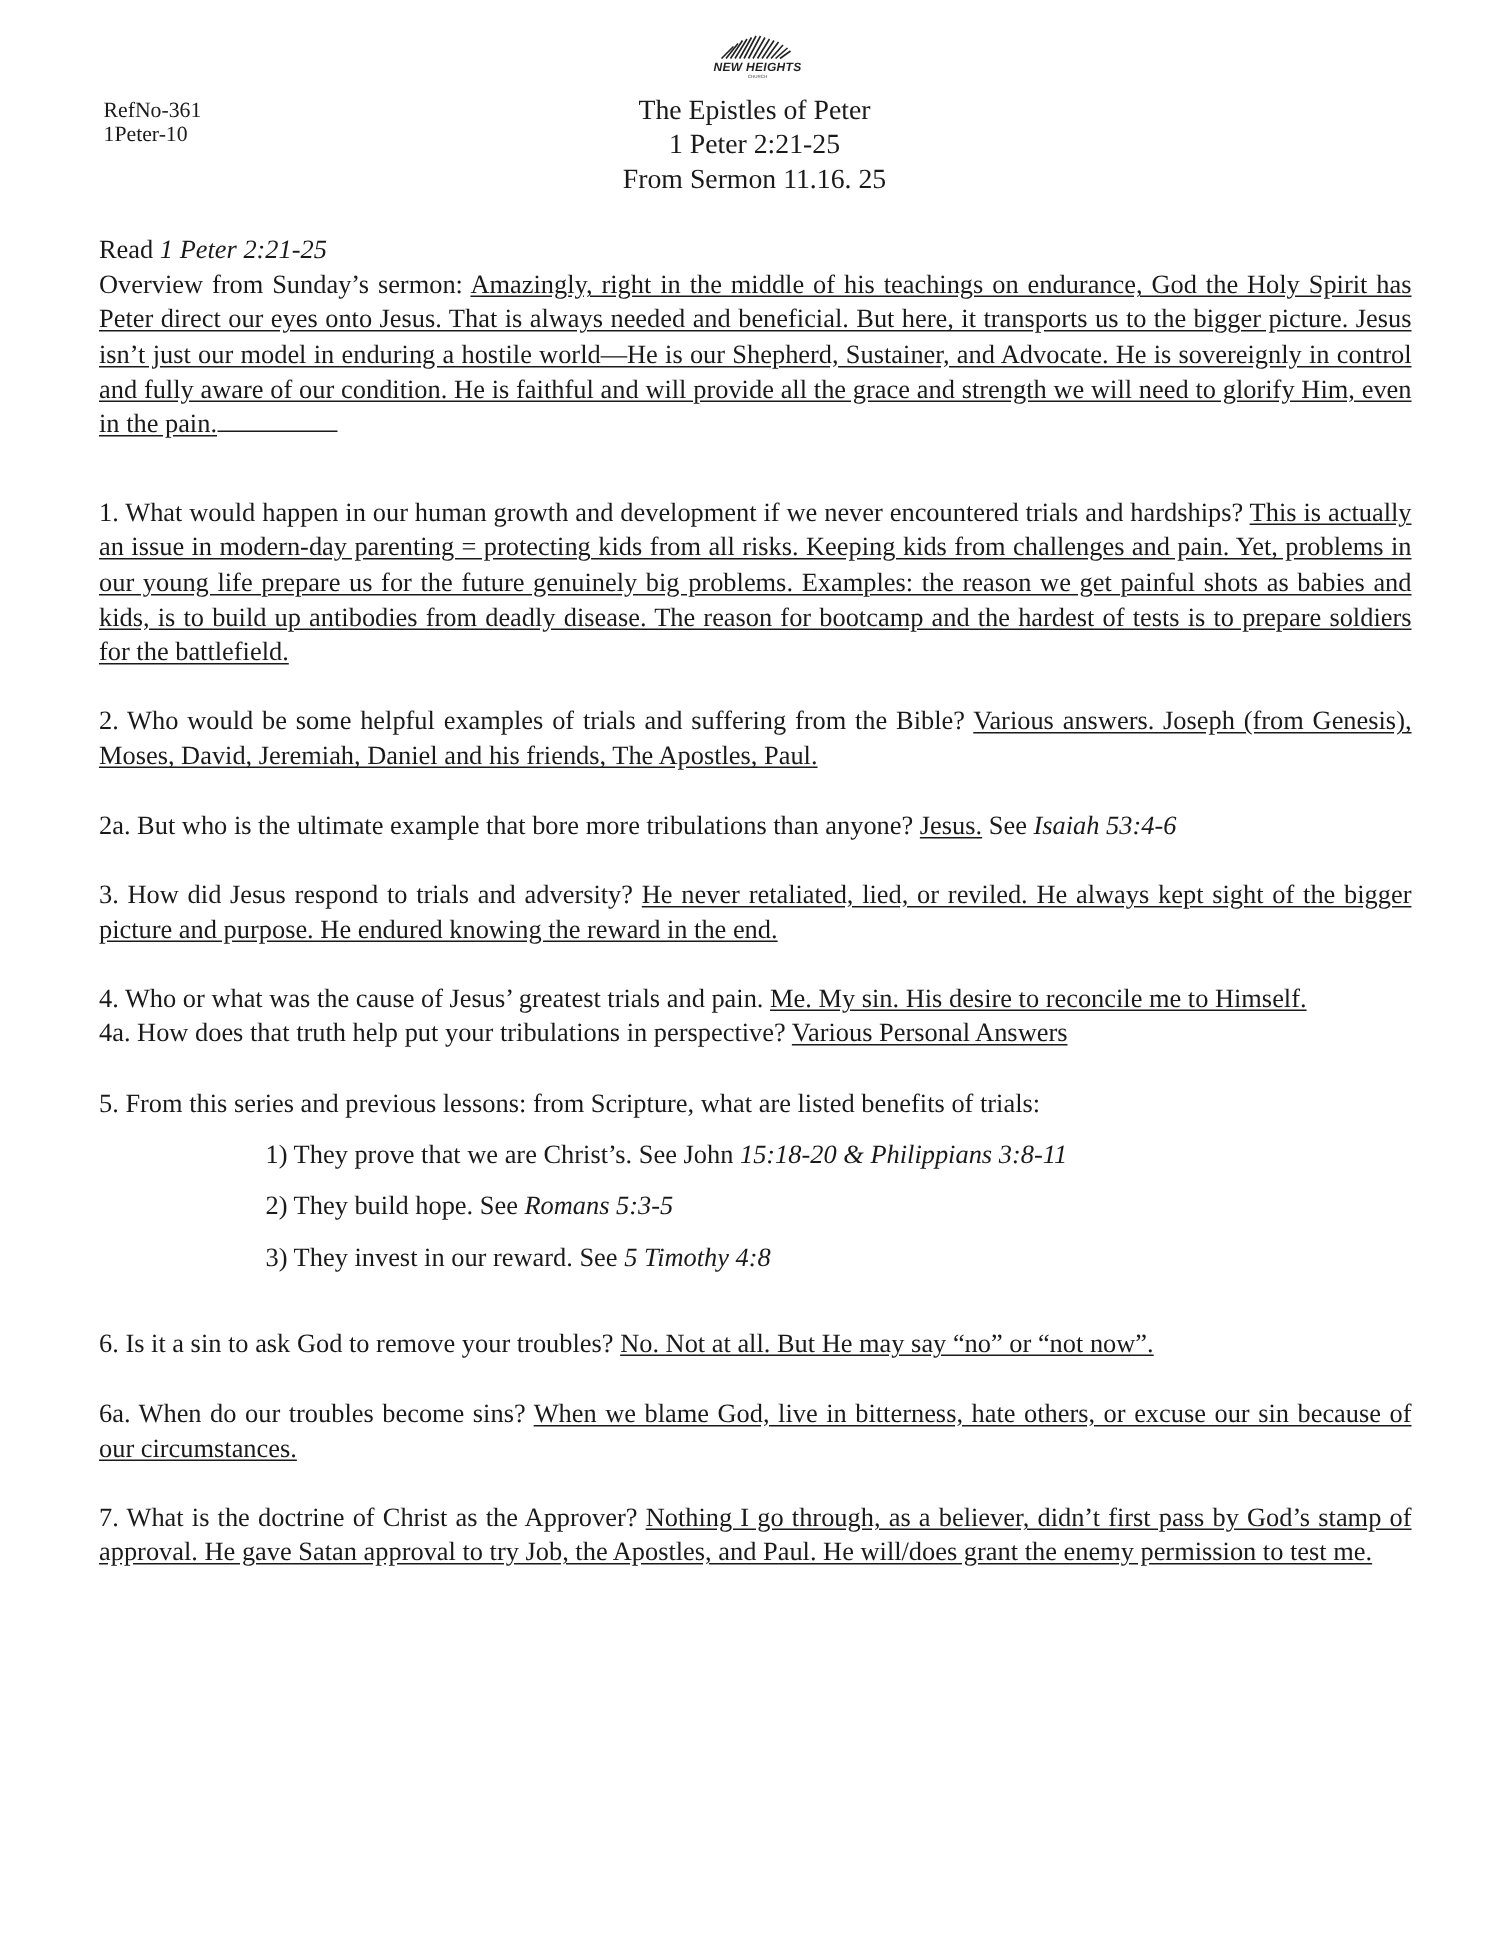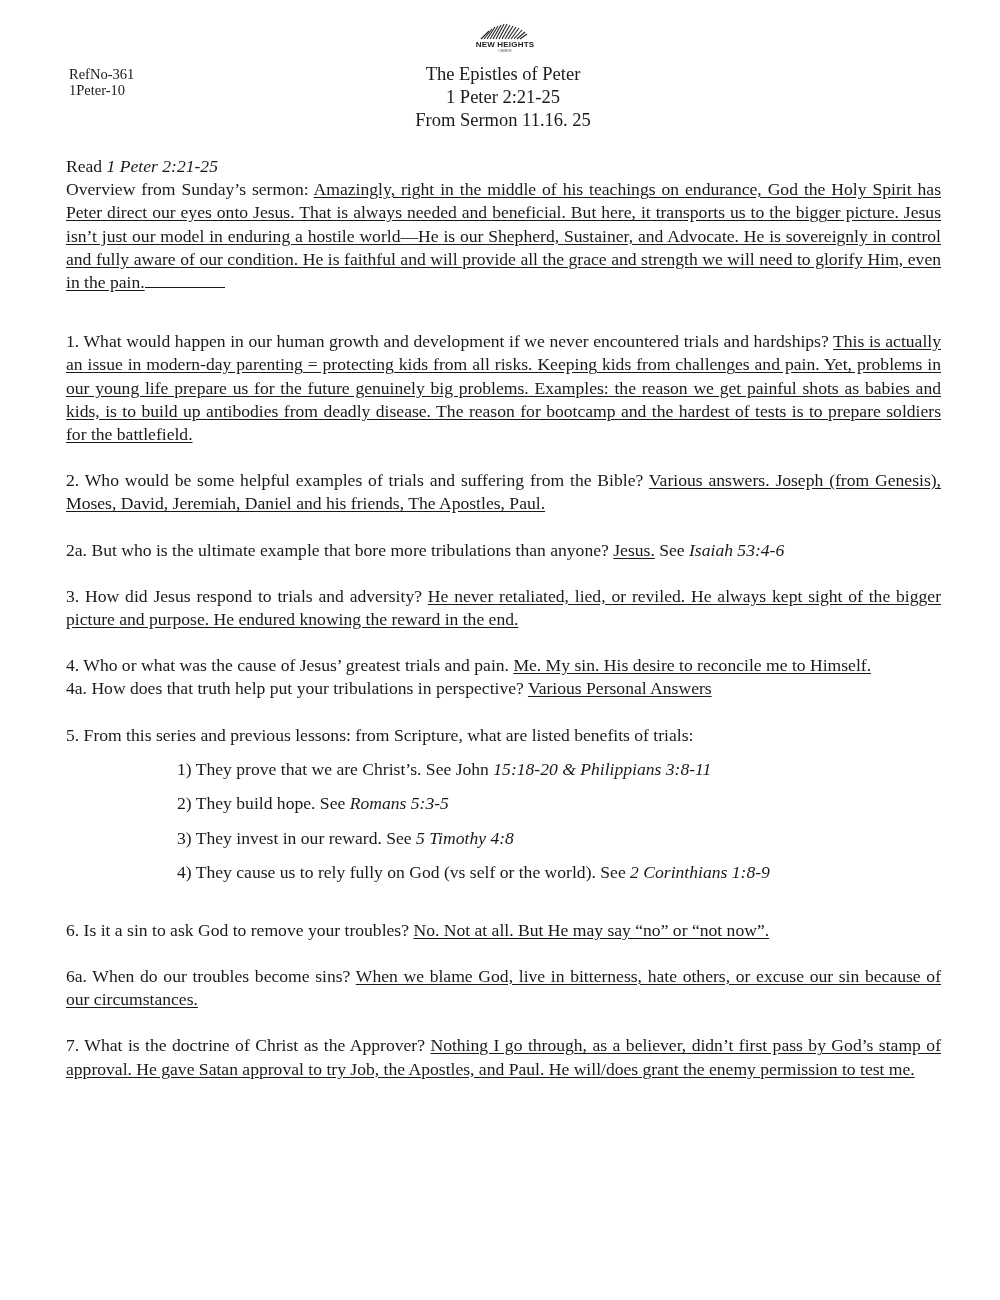--- a/index.html
+++ b/index.html
@@ -7,21 +7,21 @@
     width: 1000px; height: 1300px; position: relative; overflow: hidden;
     font-family: "Liberation Serif", "DejaVu Serif", serif;
     color: #1a1a1a;
   }
   .logo {
     position: absolute; left: 470px; top: 22px; width: 70px; height: 36px;
     text-align: center;
   }
   .logo svg { display: block; margin: 0 auto; }
   .logo-text {
-    font-family: "Liberation Sans", sans-serif; font-size: 8px; 
+    font-family: "Liberation Sans", sans-serif; font-size: 8px; font-style: italic;
     font-weight: bold; letter-spacing: 0.2px; line-height: 9px; color: #222;
   }
   .logo-sub {
     font-family: "Liberation Sans", sans-serif; font-size: 3px; color: #444; line-height: 4px;
   }
   .ref {
     position: absolute; left: 69px; top: 66px; font-size: 14.5px; line-height: 16px;
   }
   .title {
     position: absolute; left: 300px; width: 406px; top: 63px; text-align: center;
@@ -92,21 +92,20 @@
   <p><span>3. How did Jesus respond to trials and adversity? </span><span class="u">He never retaliated, lied, or reviled. He always kept sight of the bigger picture and purpose. He endured knowing the reward in the end.</span></p>
   <div class="gap-s"></div>
   <p style="text-align:left"><span>4. Who or what was the cause of Jesus’ greatest trials and pain. </span><span class="u">Me. My sin. His desire to reconcile me to Himself.</span></p>
   <p><span>4a. How does that truth help put your tribulations in perspective? </span><span class="u">Various Personal Answers</span></p>
   <div class="gap-s"></div>
   <p style="margin-bottom:11px"><span>5. From this series and previous lessons: from Scripture, what are listed benefits of trials:</span></p>
   <div class="benefits">
     <p><span>1) They prove that we are Christ’s. See John </span><i>15:18-20 &amp; Philippians 3:8-11</i></p>
     <p><span>2) They build hope. See </span><i>Romans 5:3-5</i></p>
     <p><span>3) They invest in our reward. See </span><i>5 Timothy 4:8</i></p>
-    <p><span>4) They cause us to rely fully on God (vs self or the world). See </span><i>2 Corinthians 1:8-9</i></p>
   </div>
   <div style="height:23px"></div>
   <p><span>6. Is it a sin to ask God to remove your troubles? </span><span class="u">No. Not at all. But He may say “no” or “not now”.</span></p>
   <div class="gap-s"></div>
   <p><span>6a. When do our troubles become sins? </span><span class="u">When we blame God, live in bitterness, hate others, or excuse our sin because of our circumstances.</span></p>
   <div class="gap-s"></div>
   <p><span>7. What is the doctrine of Christ as the Approver? </span><span class="u">Nothing I go through, as a believer, didn’t first pass by God’s stamp of approval. He gave Satan approval to try Job, the Apostles, and Paul. He will/does grant the enemy permission to test me.</span></p>
   <div class="gap-s"></div>
 </div>
 

